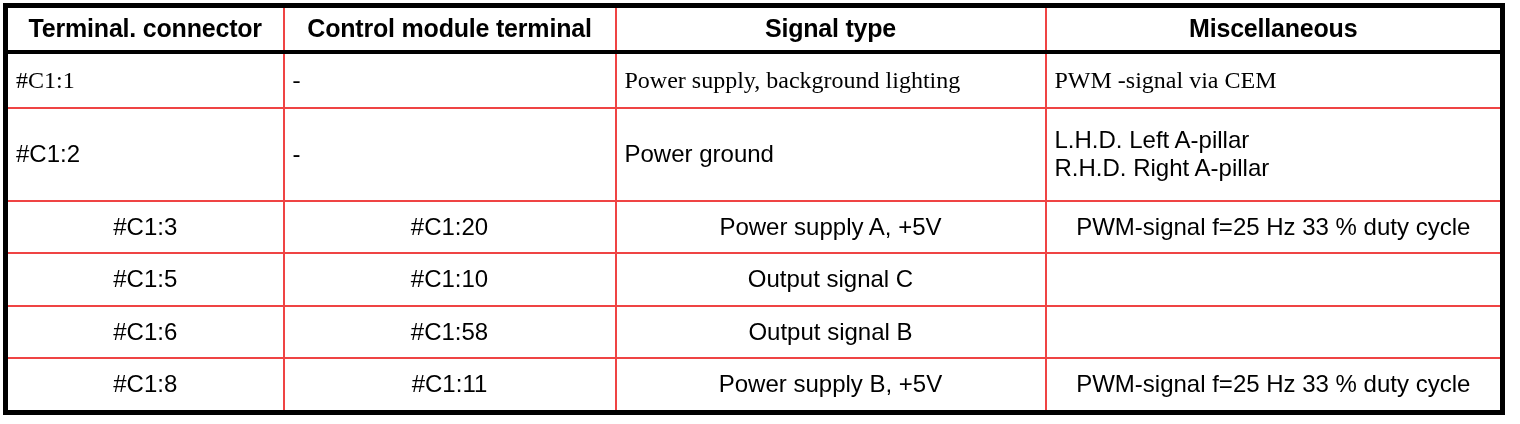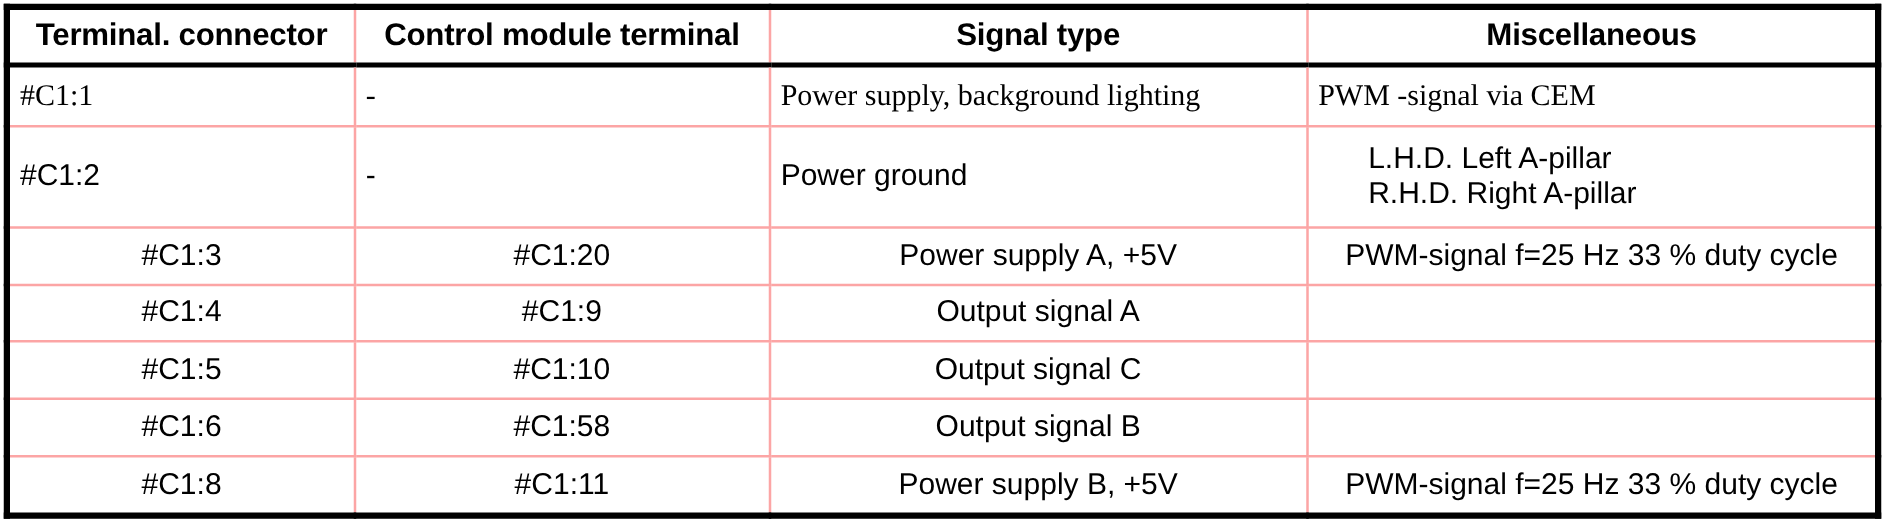--- a/index.html
+++ b/index.html
@@ -39,21 +39,21 @@
     background: #ffffff;
   }
 
   table.spec-table col.c1 { width: 278px; }
   table.spec-table col.c2 { width: 332px; }
   table.spec-table col.c3 { width: 430px; }
   table.spec-table col.c4 { width: 457px; }
 
   table.spec-table td,
   table.spec-table th {
-    border: 2px solid #fca5a5;
+    border: 2px solid #ef4444;
     padding: 0 8px;
     vertical-align: middle;
     font-size: 24px;
     line-height: 1.18;
     font-weight: normal;
     text-align: left;
     background: #ffffff;
   }
 
   table.spec-table thead th {
@@ -65,21 +65,20 @@
     letter-spacing: -0.2px;
   }
 
   tr.row-h1 td { height: 42px; font-family: Liberation Serif, serif; }
   tr.row-h2 td { height: 72px; }
   tr.row-h3 td { height: 40px; text-align: center; }
 
   .cell-lines {
     display: block;
     white-space: pre-line;
-    margin-left: 40px;
   }
 </style>
 </head>
 <body>
 
 <div id="page">
   <div class="table-wrap">
     <table class="spec-table">
       <colgroup>
         <col class="c1">
@@ -114,26 +113,20 @@
             </td>
         </tr>
 
         <tr class="row-h3">
           <td>#C1:3</td>
           <td>#C1:20</td>
           <td>Power supply A, +5V</td>
           <td>PWM-signal f=25 Hz 33 % duty cycle</td>
         </tr>
 
-        <tr class="row-h3">
-          <td>#C1:4</td>
-          <td>#C1:9</td>
-          <td>Output signal A</td>
-          <td></td>
-        </tr>
 
         <tr class="row-h3">
           <td>#C1:5</td>
           <td>#C1:10</td>
           <td>Output signal C</td>
           <td></td>
         </tr>
 
         <tr class="row-h3">
           <td>#C1:6</td>

